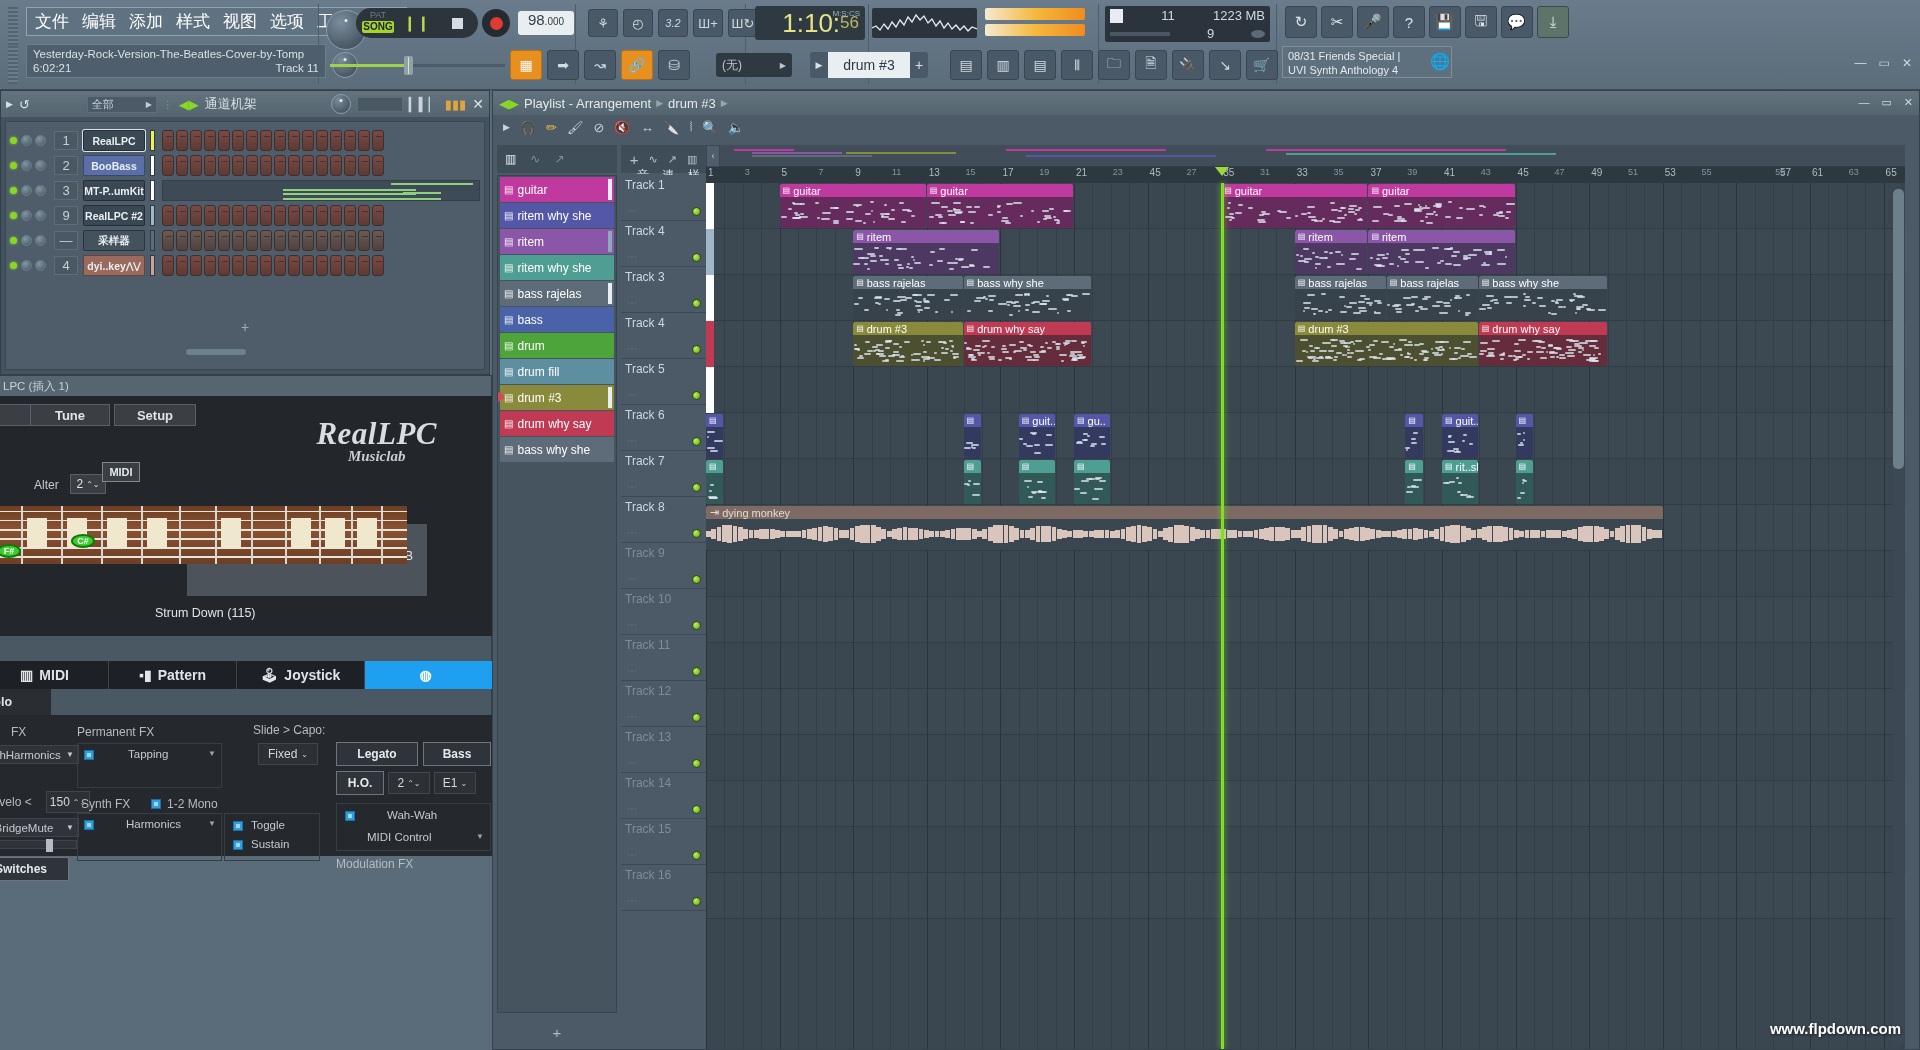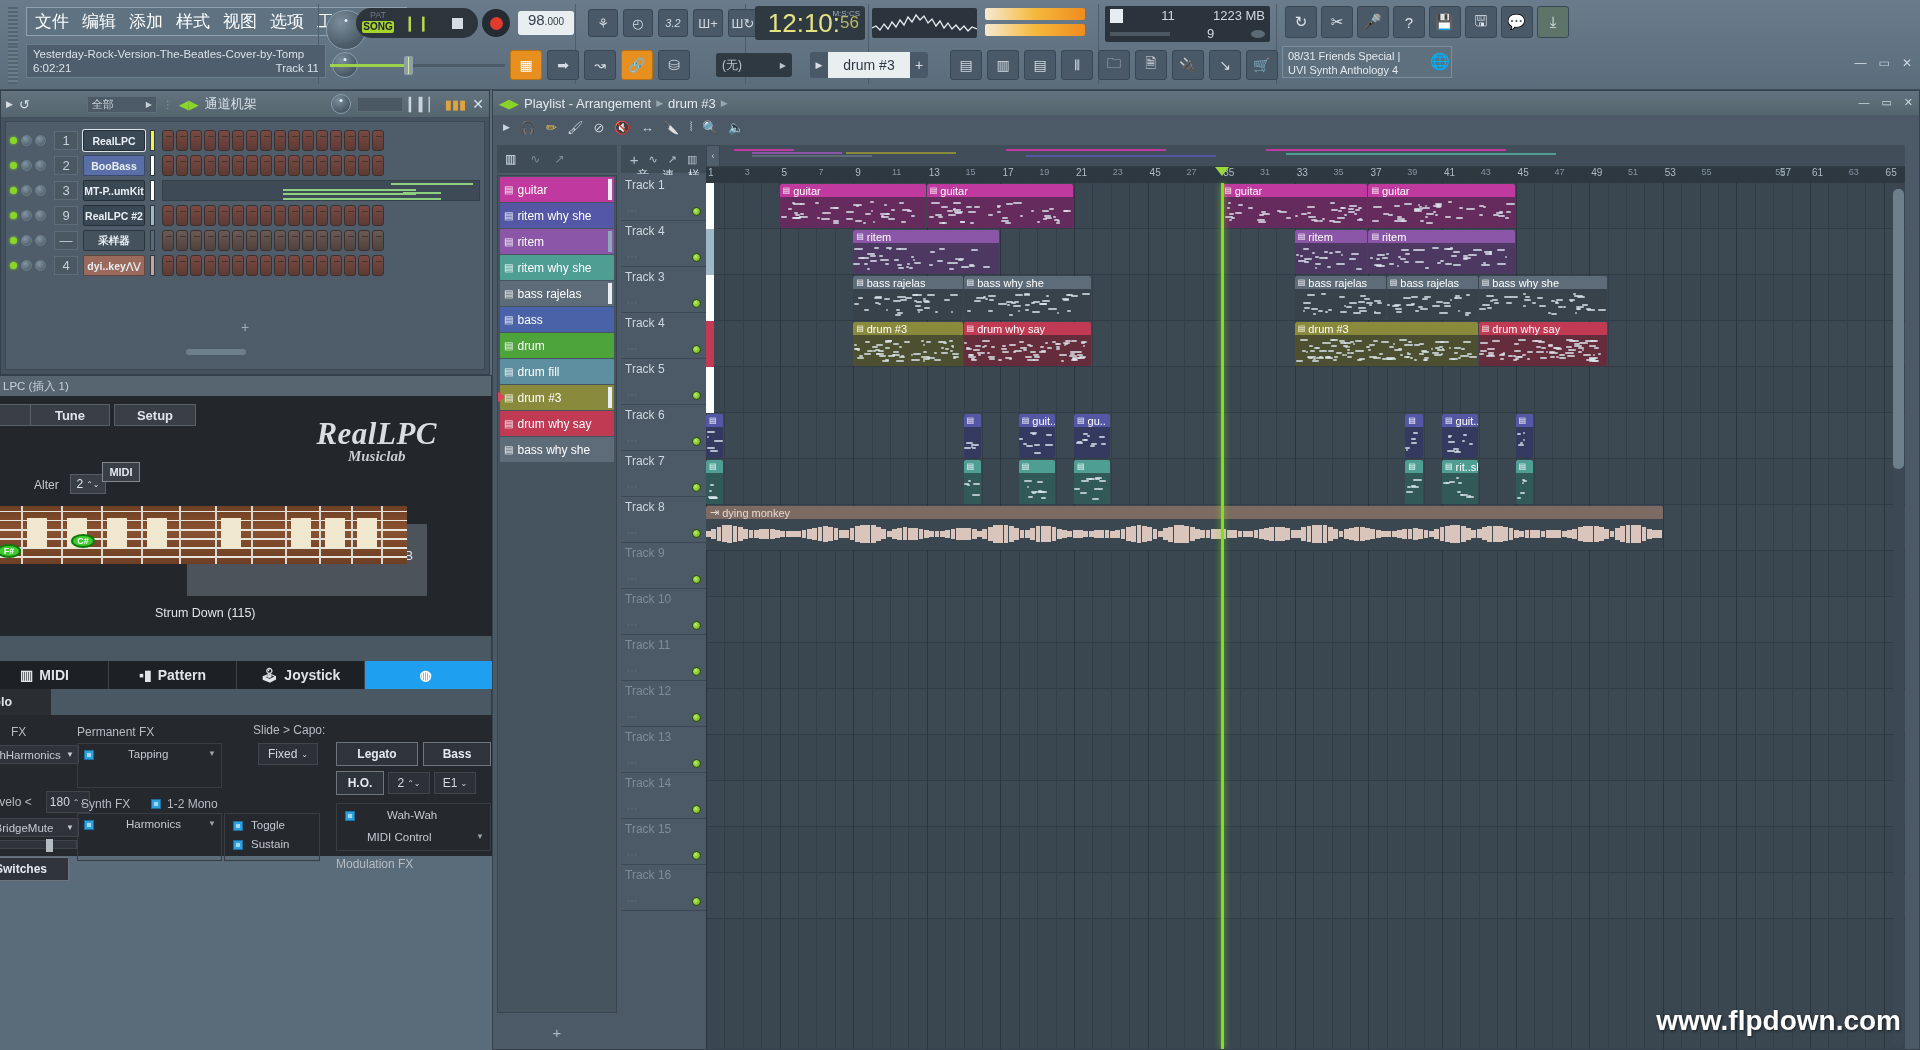--- a/index.html
+++ b/index.html
@@ -185,21 +185,21 @@
   .clip{position:absolute;border-radius:2px;overflow:hidden;}
   .cliphdr{height:13px;display:flex;align-items:center;gap:3px;padding-left:3px;font-size:11px;color:#fff;white-space:nowrap;}
   .cliphdr .gi{font-size:8px;}
   .clipbody{position:absolute;left:0;right:0;top:13px;bottom:0;background:rgba(25,32,39,.55);}
   .note{position:absolute;height:2px;border-radius:1px;}
   #playhead{position:absolute;top:0;bottom:0;width:3px;background:#7ee01f;box-shadow:0 0 6px rgba(126,224,31,.8);}
   #phmark{position:absolute;top:0;width:0;height:0;border-left:7px solid transparent;border-right:7px solid transparent;border-top:9px solid #9ad93a;}
   .lsel{position:absolute;left:0;width:8px;height:46px;}
   #vscroll{position:absolute;right:1px;top:44px;bottom:4px;width:11px;background:#3c4954;border-radius:5px;}
   #vthumb{position:absolute;top:0;left:0;width:11px;height:280px;background:#6e7f8c;border-radius:5px;}
-  #watermark{position:absolute;right:18px;bottom:12px;font-size:28px;font-weight:bold;color:#fff;text-shadow:1px 1px 3px rgba(0,0,0,.6);}
+  #watermark{position:absolute;right:18px;bottom:12px;font-size:15px;font-weight:bold;color:#fff;text-shadow:1px 1px 3px rgba(0,0,0,.6);}
   #wavclip{position:absolute;border-radius:2px;background:#7c6a63;overflow:hidden;}
   #wavhdr{height:13px;font-size:11px;color:#e6d9d2;padding-left:4px;display:flex;align-items:center;gap:3px;}
   #wavbody{position:absolute;left:0;right:0;top:13px;bottom:0;background:#3a4650;}
   .wbar{position:absolute;background:#d9c5bb;}
 </style>
 </head>
 <body>
 
 <div id="toolbar">
   <div class="grip" style="position:absolute;left:8px;top:7px;"></div>
@@ -259,21 +259,21 @@
   <div style="position:absolute;left:588px;top:9px;display:flex;gap:5px;">
     <div class="sqbtn">⚘</div>
     <div class="sqbtn">◴</div>
     <div class="sqbtn" style="font-style:italic;font-size:11px;">3.2</div>
     <div class="sqbtn">Ш+</div>
     <div class="sqbtn">Ш↻</div>
   </div>
 
   <div id="timebox">
     <span class="unit">M:S:CS</span>
-    <span class="big">12:10</span>
+    <span class="big">1:10</span>
     <span class="big">:</span>
     <span class="sm">56</span>
   </div>
 
   <div id="scope">
     <svg width="105" height="30" viewBox="0 0 105 30">
       <polyline points="0,20 4,18 8,22 12,16 16,21 20,14 24,19 28,12 32,17 36,9 40,14 44,7 48,12 52,8 56,15 60,11 64,18 68,13 72,20 76,15 80,21 84,17 88,22 92,18 96,23 100,19 105,21" fill="none" stroke="#e6ecef" stroke-width="1.3"></polyline>
     </svg>
   </div>
 
@@ -621,21 +621,21 @@
   <div id="solotab">Solo</div>
 
   <div id="fxpanel">
     <span class="fxlabel" style="left:30px;top:10px;">FX</span>
     <div class="fxsel" style="left:-12px;top:30px;width:110px;">
       <span>nchHarmonics</span>
         <span class="car">▼</span>
     </div>
     <span class="fxlabel" style="left:8px;top:80px;">&lt; velo &lt;</span>
     <div class="fxnum" style="left:65px;top:76px;width:44px;">
-      <span>180</span>
+      <span>150</span>
         <span style="font-size:8px;margin-left:3px;">⌃⌄</span>
     </div>
     <div class="fxsel" style="left:-12px;top:103px;width:110px;">
       <span>BridgeMute</span>
         <span class="car">▼</span>
     </div>
     <div style="position:absolute;left:-10px;top:125px;width:106px;height:9px;background:#2f3339;border:1px solid #3f444b;">
       <div style="position:absolute;left:74px;top:-2px;width:7px;height:13px;background:#b4bbc1;"></div>
     </div>
     <div class="fxbtn" style="left:-18px;top:142px;width:106px;">y Switches</div>

